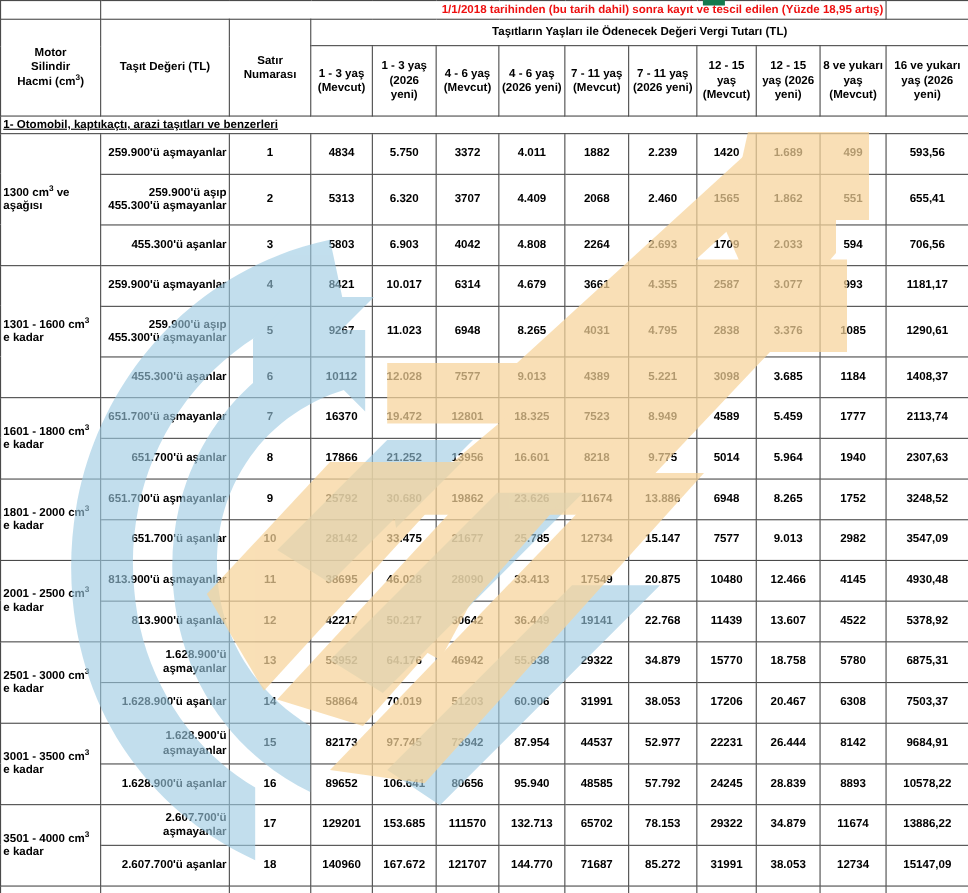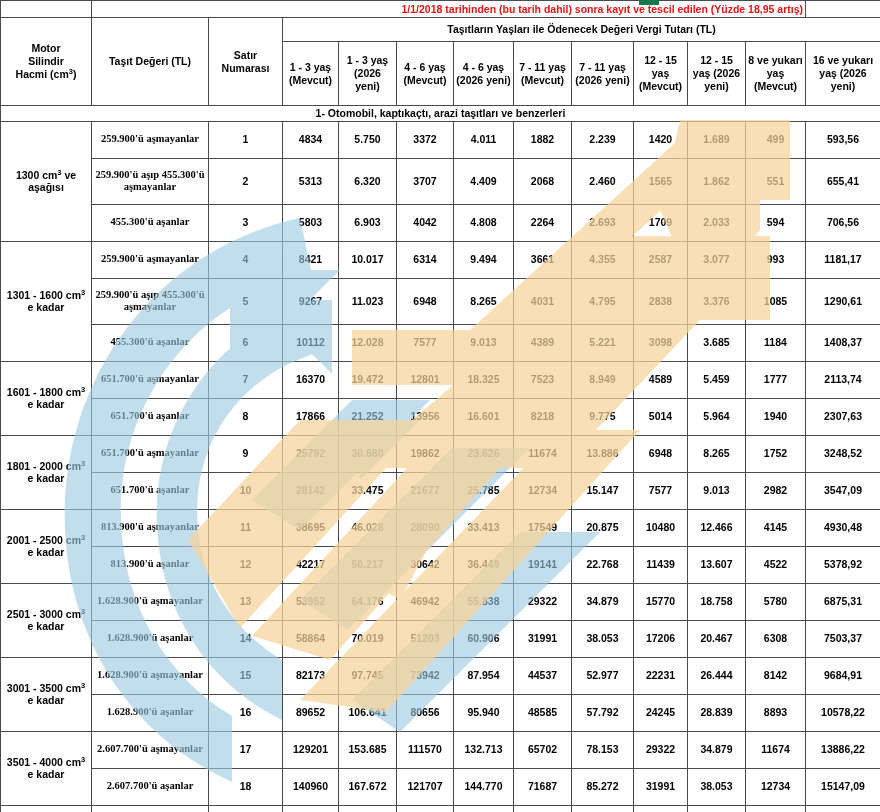--- a/index.html
+++ b/index.html
@@ -80,41 +80,41 @@
   }
   th.hd-group {
     font-size: 11px;
     height: 24px;
   }
   th.hd-tall { height: 88px; }
   th.hd-sub  { height: 64px; padding: 1px 1px; }
 
   
   td.section {
-    text-align: center;
+    text-align: left;
     font-size: 11px;
     font-weight: bold;
     padding-left: 3px;
     height: 15px;
     white-space: nowrap;
+    text-decoration: underline;
   }
 
   
   td.motor {
-    text-align: center;
+    text-align: left;
     padding-left: 4px;
     font-size: 10.5px;
     vertical-align: middle;
   }
   td.deger {
-    text-align: center;
+    text-align: right;
     padding-left: 3px;
     font-size: 10.5px;
     vertical-align: middle;
-    font-family: Liberation Serif, serif;
   }
   td.satir { text-align: center; }
   td.num   { text-align: center; }
 
   tr.datarow { height: 37px; }
   tr.datarow.tall { height: 46px; }
 
   sup { font-size: 7.5px; vertical-align: super; line-height: 0; }
 
   
@@ -277,21 +277,21 @@
           <td class="num">594</td>
           <td class="num">706,56</td>
         </tr>
         <tr class="datarow">
           <td class="motor" rowspan="3"><span>1301 - 1600 cm</span><sup>3</sup><span> e kadar</span></td>
           <td class="deger">259.900'ü aşmayanlar</td>
           <td class="satir">4</td>
           <td class="num">8421</td>
           <td class="num">10.017</td>
           <td class="num">6314</td>
-          <td class="num">9.494</td>
+          <td class="num">4.679</td>
           <td class="num">3661</td>
           <td class="num">4.355</td>
           <td class="num">2587</td>
           <td class="num">3.077</td>
           <td class="num">993</td>
           <td class="num">1181,17</td>
         </tr>
         <tr class="datarow tall">
           <td class="deger">259.900'ü aşıp 455.300'ü aşmayanlar</td>
           <td class="satir">5</td>

